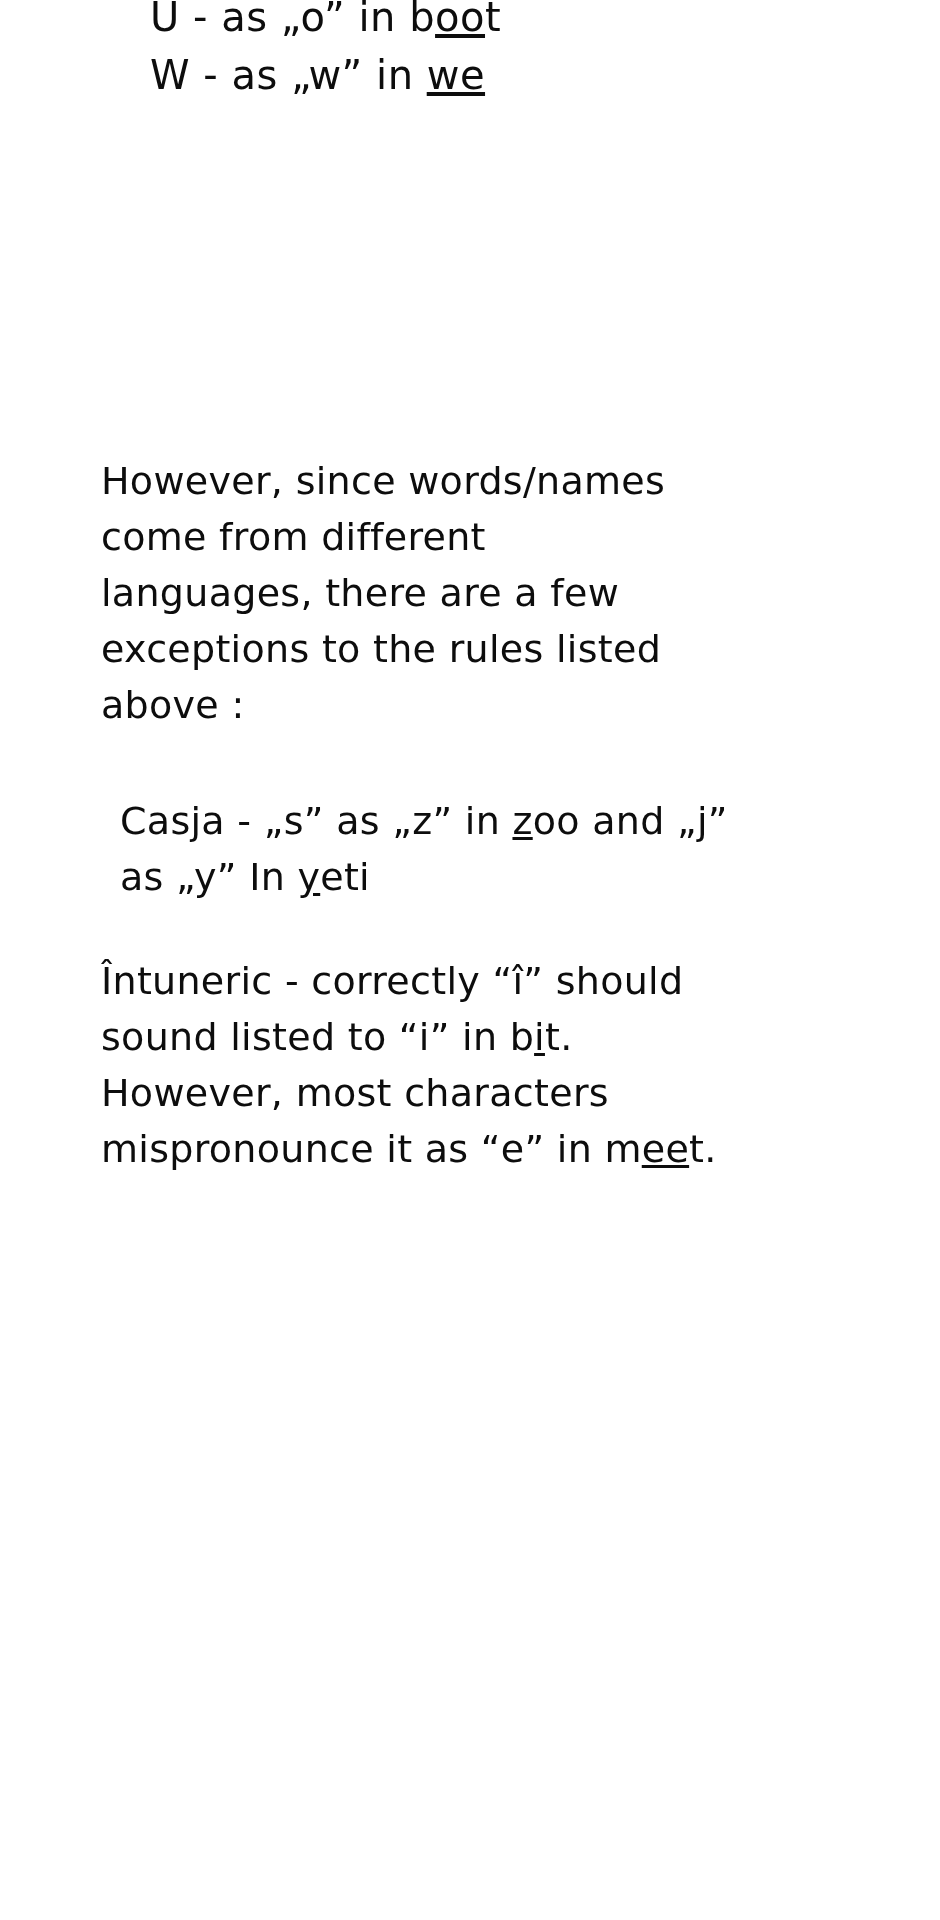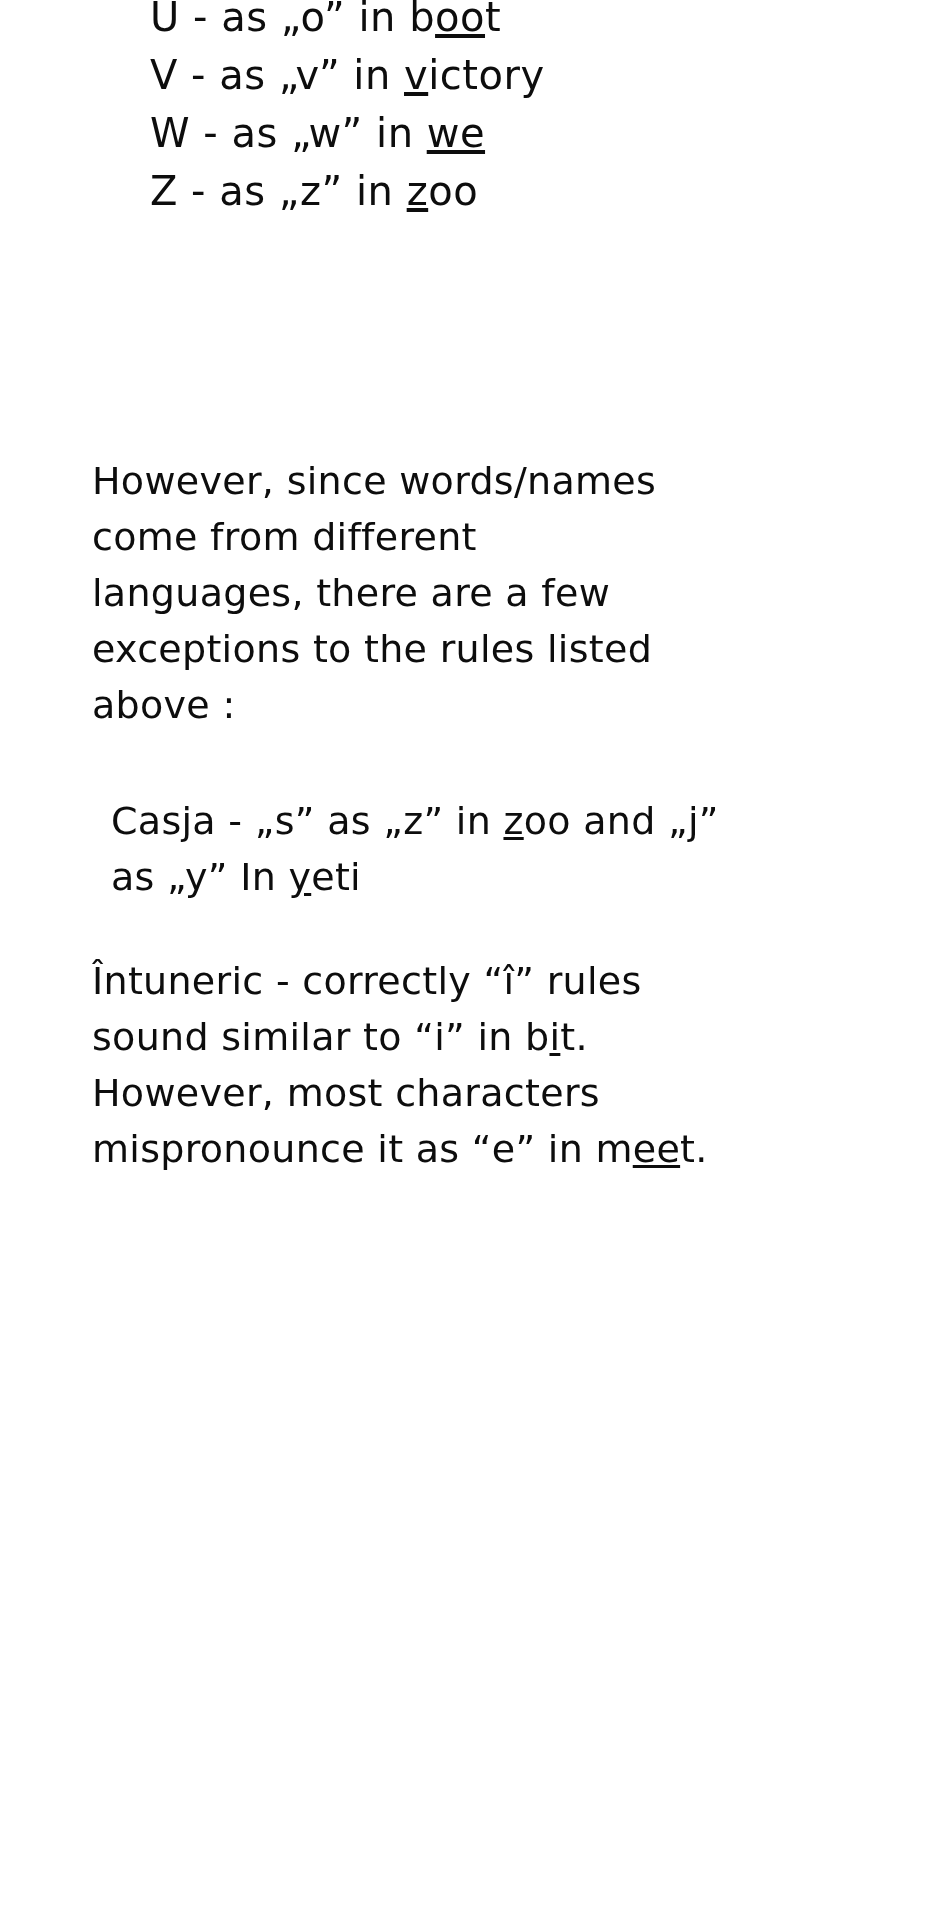--- a/index.html
+++ b/index.html
@@ -35,21 +35,21 @@
     white-space: nowrap;
   }
   .letter-line .uline {
     text-decoration: underline;
     text-underline-offset: 3px;
   }
 
   
   .para {
     position: absolute;
-    left: 92px;
+    left: 101px;
     width: 640px;
     font-size: 38px;
     line-height: 56px;
     letter-spacing: 0.3px;
   }
   .para .uline {
     text-decoration: underline;
     text-underline-offset: 3px;
   }
   #para-exceptions { top: 415px; width: 600px; }
@@ -58,29 +58,27 @@
 </style>
 </head>
 <body>
 
 <div class="page">
 
   <div class="letter-list">
 
     <div class="letter-line"><span>U - as „o” in b</span><span class="uline">oo</span><span>t</span></div>
 
-    <div class="letter-line"><span>V - as „v” in </span><span class="uline">v</span><span>ictory</span></div>
 
     <div class="letter-line"><span>W - as „w” in </span><span class="uline">we</span><span></span></div>
 
 
 
-    <div class="letter-line"><span>Z - as „z” in </span><span class="uline">z</span><span>oo</span></div>
 
   </div>
 
   <p class="para" id="para-exceptions">However, since words/names come from different languages, there are a few exceptions to the rules listed above :</p>
 
   <p class="para" id="para-casja"><span>Casja -  „s” as „z” in </span><span class="uline">z</span><span>oo and „j” as „y” In </span><span class="uline">y</span><span>eti</span></p>
 
-  <p class="para" id="para-intuneric"><span>Întuneric - correctly “î” rules sound similar to “i” in b</span><span class="uline">i</span><span>t. However, most characters mispronounce it as “e” in m</span><span class="uline">ee</span><span>t.</span></p>
+  <p class="para" id="para-intuneric"><span>Întuneric - correctly “î” should sound listed to “i” in b</span><span class="uline">i</span><span>t. However, most characters mispronounce it as “e” in m</span><span class="uline">ee</span><span>t.</span></p>
 
 </div>
 
 </body></html>

